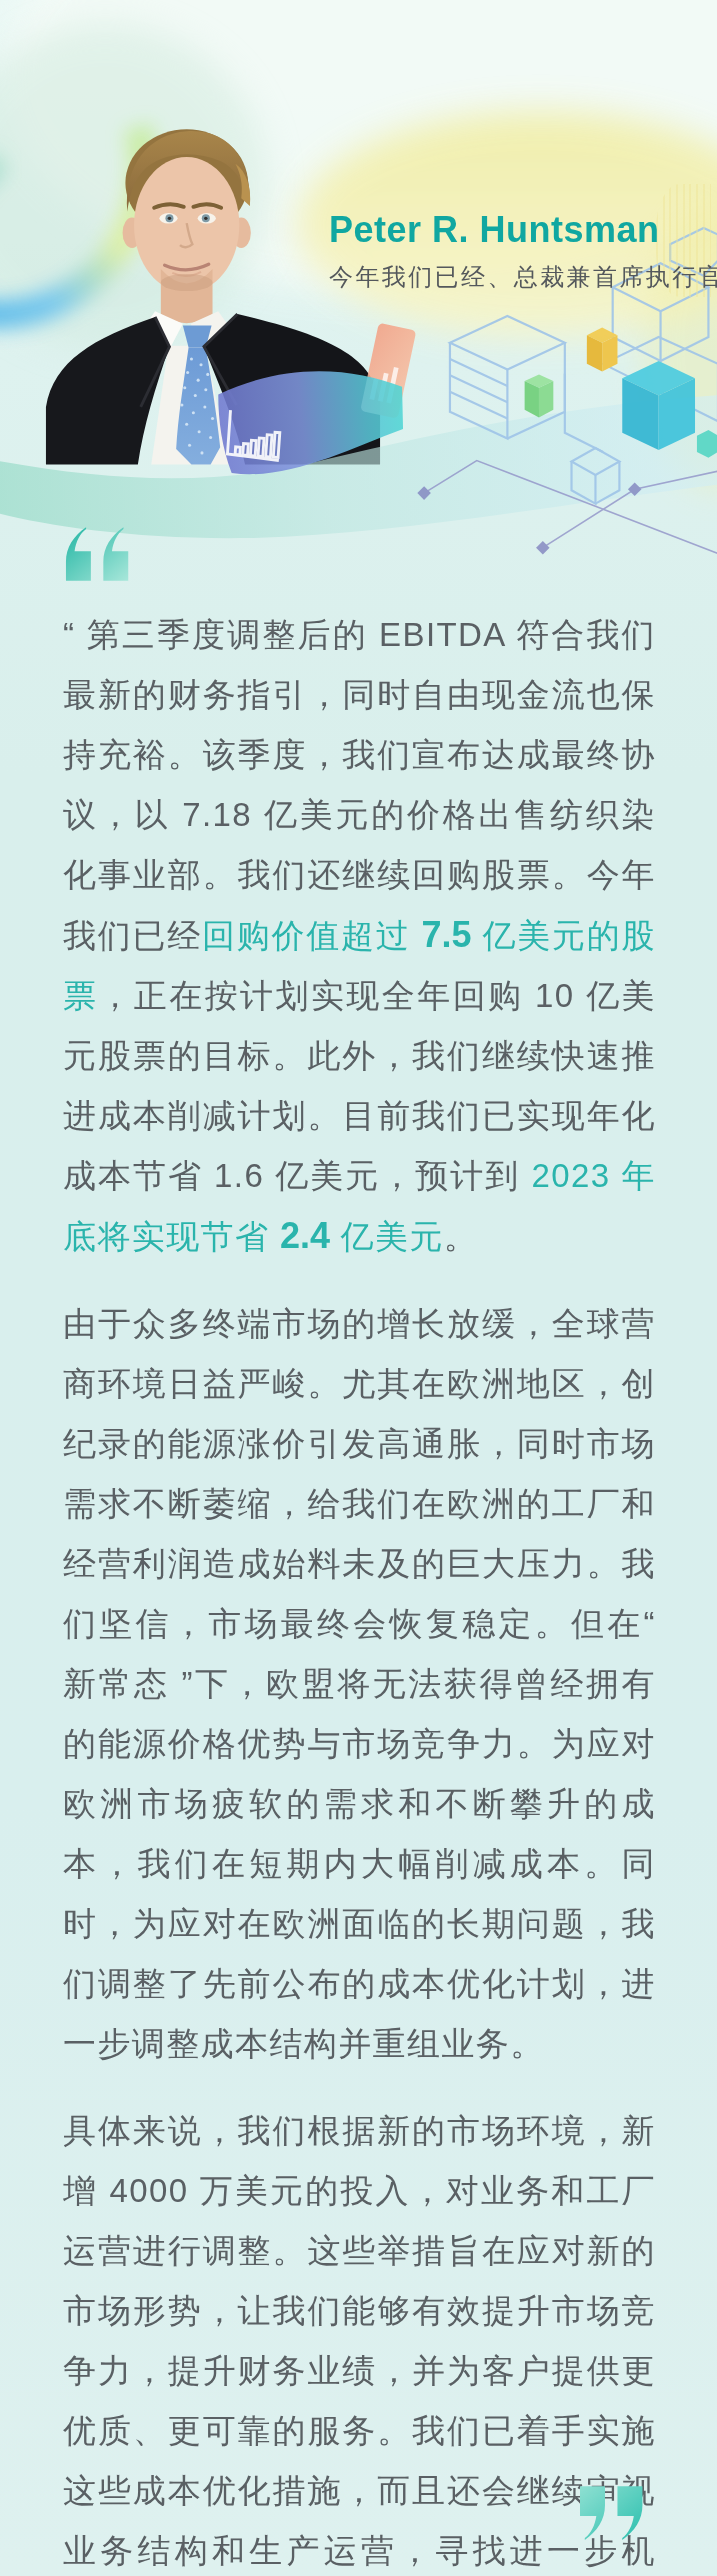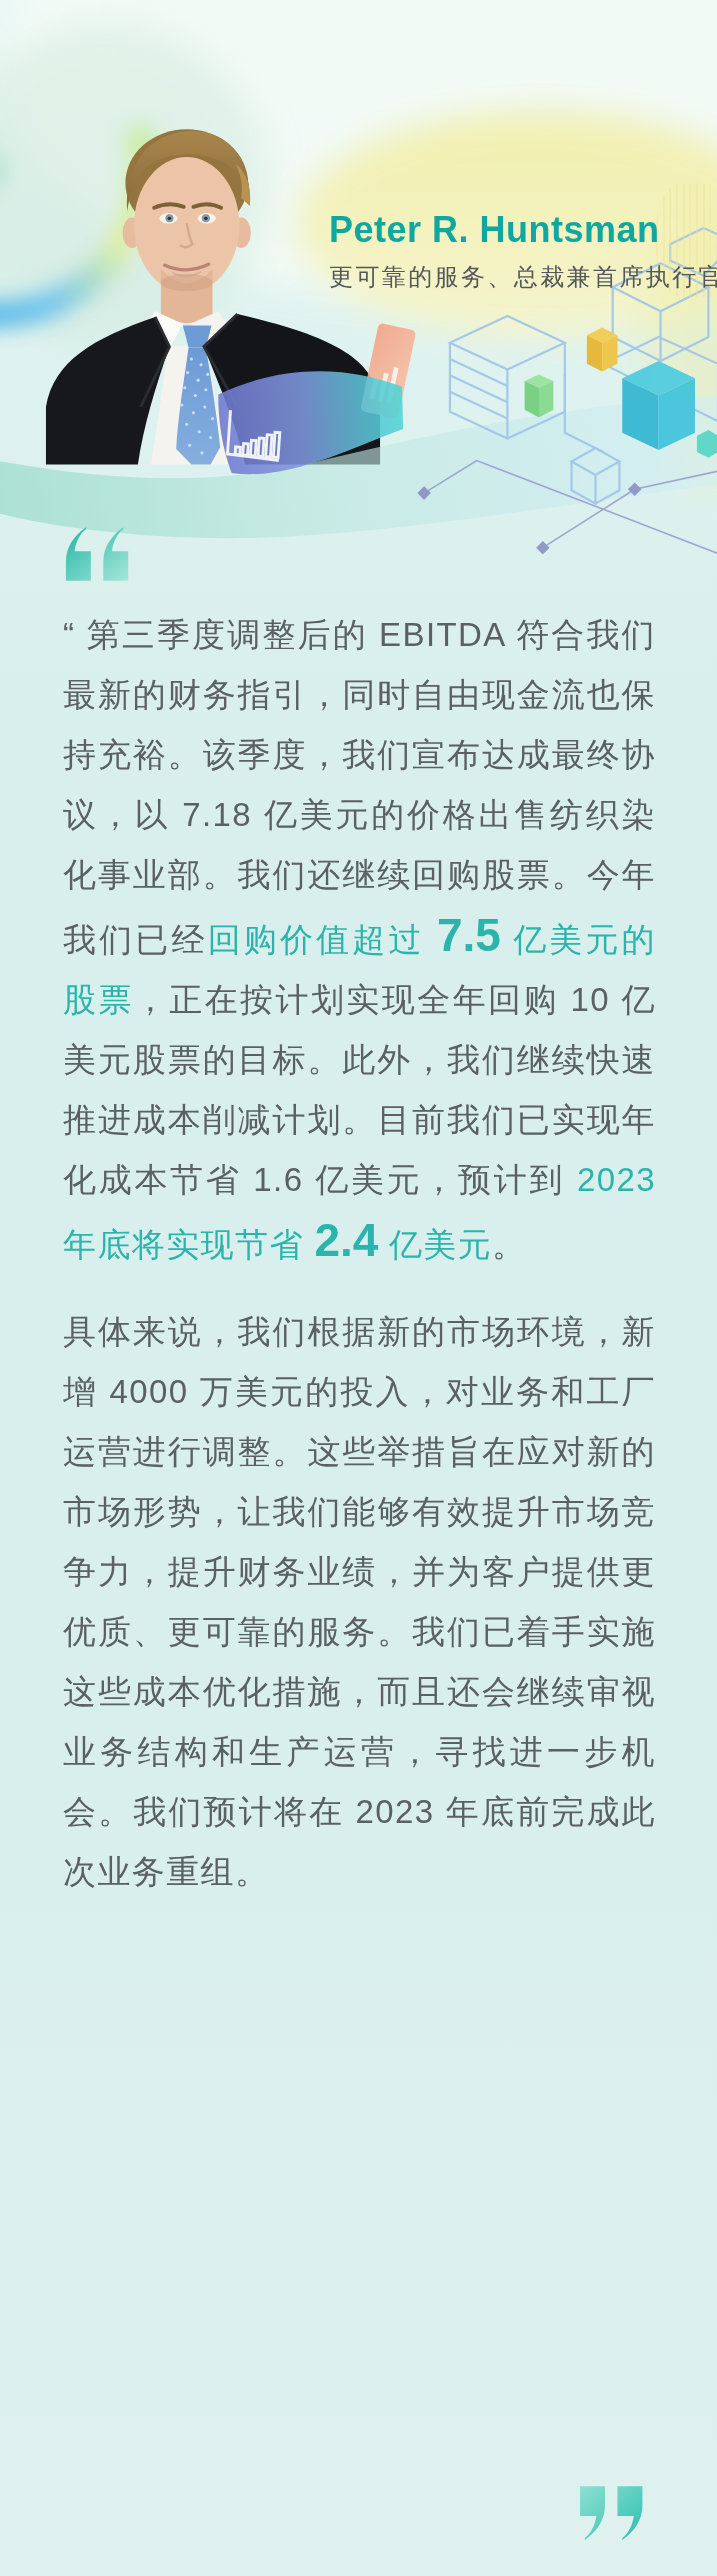--- a/index.html
+++ b/index.html
@@ -40,21 +40,21 @@
     position:absolute;left:63px;top:605px;width:593px;
   }
   .quote-body p{
     font-size:33px;line-height:60px;color:var(--body);
     letter-spacing:1.4px;
     text-align:justify;
     margin:0 0 27px 0;
   }
   .seg-h{color:var(--hl);font-weight:400;}
   .seg-hb{
-    color:var(--hl);font-weight:700;font-size:46px;
+    color:var(--hl);font-weight:700;font-size:36px;
     line-height:60px;letter-spacing:0;vertical-align:baseline;
   }
 </style>
 </head>
 <body>
 
 <div class="page">
 
   <svg class="decor" width="718" height="632" viewBox="0 0 750 660">
     <defs>
@@ -238,36 +238,37 @@
       <rect x="438" y="510" width="10" height="10" transform="rotate(45 443 515)" fill="#8184bf" stroke="none"></rect>
       <rect x="658" y="506" width="10" height="10" transform="rotate(45 663 511)" fill="#8184bf" stroke="none"></rect>
       <rect x="562" y="567" width="10" height="10" transform="rotate(45 567 572)" fill="#8184bf" stroke="none"></rect>
     </g>
   </svg>
 
   <div class="hatch"></div>
 
   <div class="name-block">
     <div class="exec-name">Peter R. Huntsman</div>
-    <div class="exec-title">更可靠的服务、总裁兼首席执行官</div>
+    <div class="exec-title">今年我们已经、总裁兼首席执行官</div>
   </div>
 
   <svg class="quote-open" width="69" height="56" viewBox="0 0 72 58">
     <defs>
       <linearGradient id="qo" x1="0" y1="0" x2="1" y2="1">
         <stop offset="0" stop-color="#23b6a4"></stop>
           <stop offset="1" stop-color="#a8e7da"></stop>
       </linearGradient>
     </defs>
     <path fill="url(#qo)" d="M 22,1 C 9,10 1,22 1,37 L 1,57 L 27,57 L 27,26 L 10,26 C 11.5,16 15.5,8 22,3 Z
                              M 61,1 C 48,10 40,22 40,37 L 40,57 L 66,57 L 66,26 L 49,26 C 50.5,16 54.5,8 61,3 Z"></path>
   </svg>
 
   <div class="quote-body">
       <p><span class="seg-n">“ 第三季度调整后的 EBITDA 符合我们最新的财务指引，同时自由现金流也保持充裕。该季度，我们宣布达成最终协议，以 7.18 亿美元的价格出售纺织染化事业部。我们还继续回购股票。今年我们已经</span><span class="seg-h">回购价值超过 </span><span class="seg-hb">7.5</span><span class="seg-h"> 亿美元的股票</span><span class="seg-n">，正在按计划实现全年回购 10 亿美元股票的目标。此外，我们继续快速推进成本削减计划。目前我们已实现年化成本节省 1.6 亿美元，预计到 </span><span class="seg-h">2023 年底将实现节省 </span><span class="seg-hb">2.4</span><span class="seg-h"> 亿美元</span><span class="seg-n">。</span></p>
+      <p><span class="seg-n">由于众多终端市场的增长放缓，全球营商环境日益严峻。尤其在欧洲地区，创纪录的能源涨价引发高通胀，同时市场需求不断萎缩，给我们在欧洲的工厂和经营利润造成始料未及的巨大压力。我们坚信，市场最终会恢复稳定。但在“ 新常态 ”下，欧盟将无法获得曾经拥有的能源价格优势与市场竞争力。为应对欧洲市场疲软的需求和不断攀升的成本，我们在短期内大幅削减成本。同时，为应对在欧洲面临的长期问题，我们调整了先前公布的成本优化计划，进一步调整成本结构并重组业务。</span></p>
       <p><span class="seg-n">具体来说，我们根据新的市场环境，新增 4000 万美元的投入，对业务和工厂运营进行调整。这些举措旨在应对新的市场形势，让我们能够有效提升市场竞争力，提升财务业绩，并为客户提供更优质、更可靠的服务。我们已着手实施这些成本优化措施，而且还会继续审视业务结构和生产运营，寻找进一步机会。我们预计将在 2023 年底前完成此次业务重组。</span></p>
     </div>
 
   <svg class="quote-close" width="73" height="55" viewBox="0 0 76 57">
     <defs>
       <linearGradient id="qc" x1="0" y1="0" x2="1" y2="1">
         <stop offset="0" stop-color="#8fe0d2"></stop>
           <stop offset="1" stop-color="#2abfae"></stop>
       </linearGradient>
     </defs>

